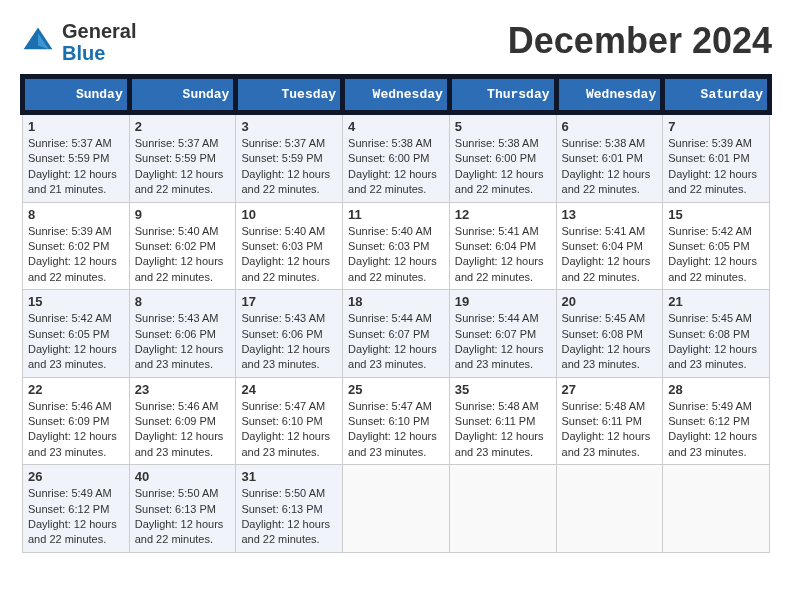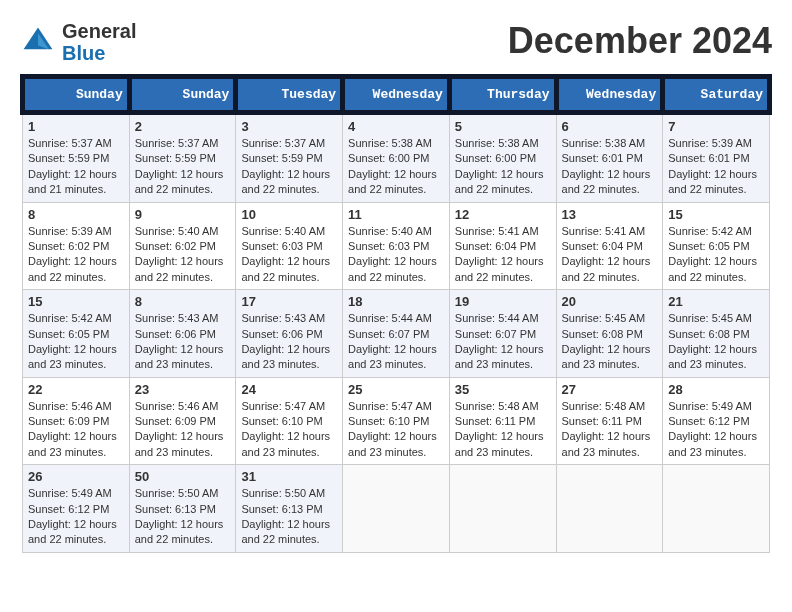--- a/index.html
+++ b/index.html
@@ -355,21 +355,21 @@
       <tr>
         <td>
         <span class="day-number">26</span>
         <div class="day-info">
           Sunrise: 5:49 AM<br>
           Sunset: 6:12 PM<br>
           Daylight: 12 hours and 22 minutes.
         </div>
       </td>
         <td>
-        <span class="day-number">50</span>
+        <span class="day-number">40</span>
         <div class="day-info">
           Sunrise: 5:50 AM<br>
           Sunset: 6:13 PM<br>
           Daylight: 12 hours and 22 minutes.
         </div>
       </td>
         <td>
         <span class="day-number">31</span>
         <div class="day-info">
           Sunrise: 5:50 AM<br>

